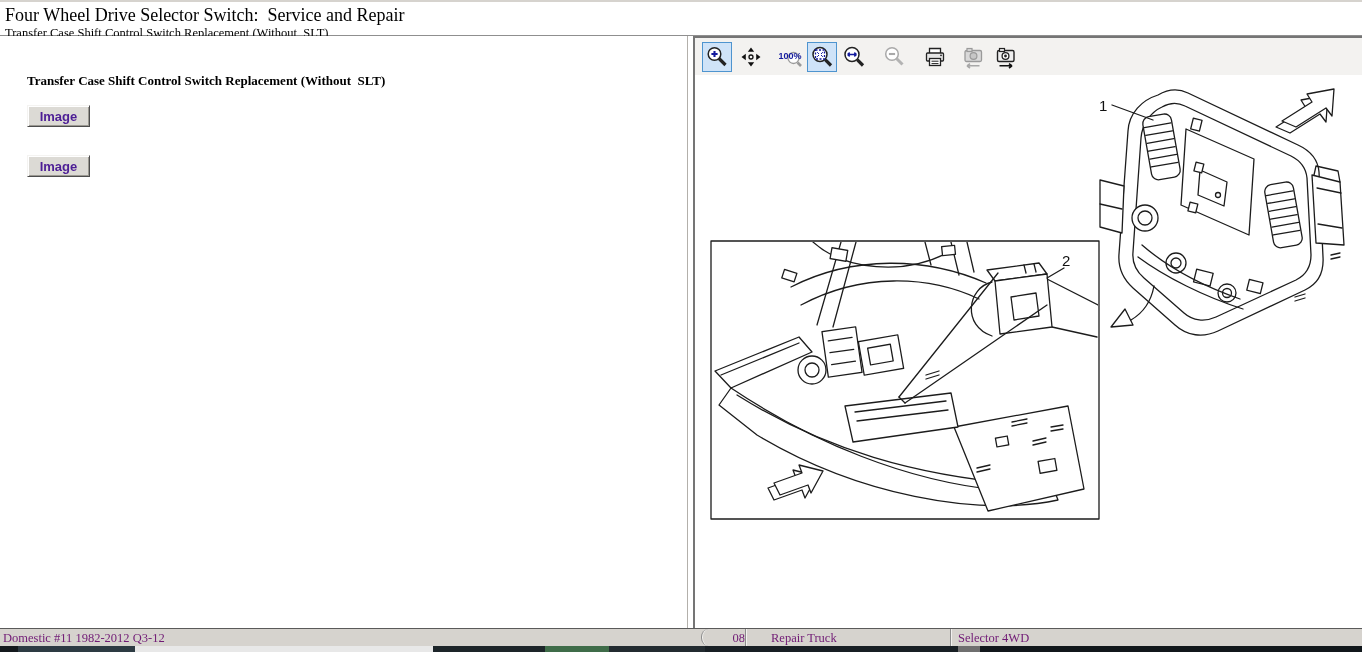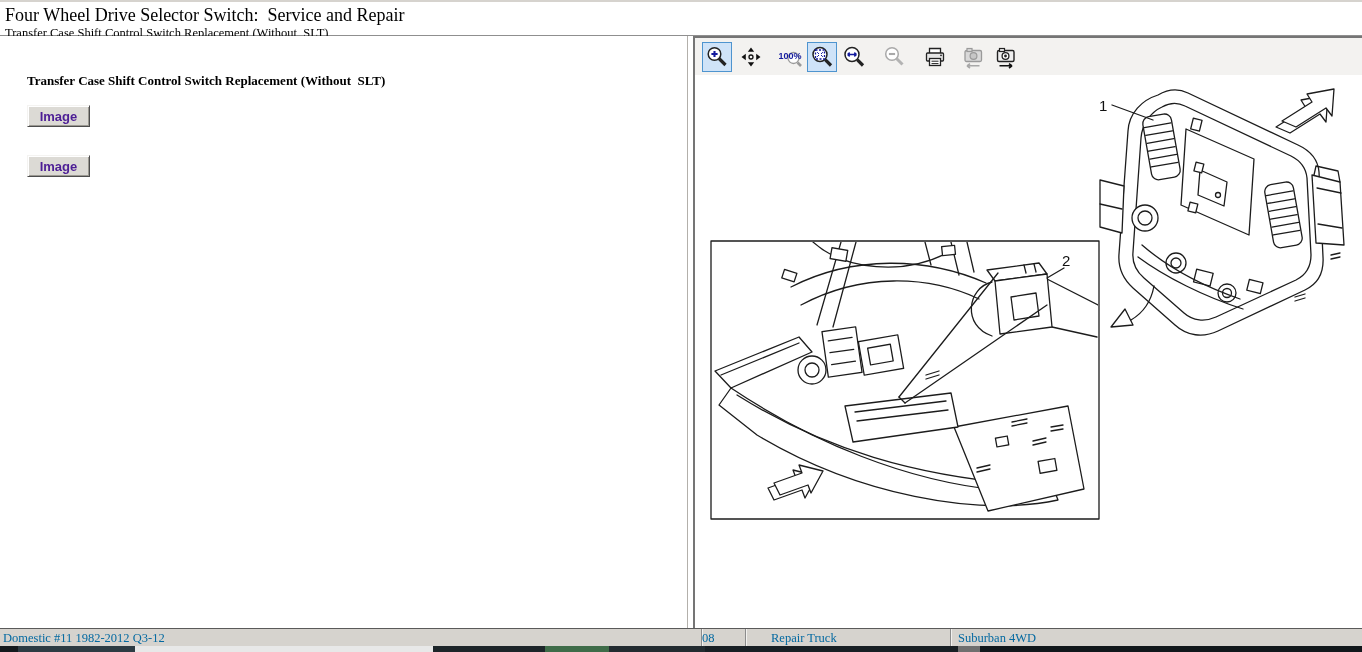--- a/index.html
+++ b/index.html
@@ -31,24 +31,24 @@
 
   
   .canvas { flex:1 1 auto; position:relative; background:#fff; overflow:hidden; }
   .canvas svg.diagram { position:absolute; left:0; top:0; }
   svg.diagram path, svg.diagram rect, svg.diagram circle, svg.diagram line {
     stroke:#1c1c1c; fill:none; stroke-width:1.3; stroke-linejoin:round; stroke-linecap:round; }
   svg.diagram .wf { fill:#ffffff; }
   svg.diagram text { stroke:none; fill:#111; font-family:"Liberation Sans", sans-serif; font-size:15px; }
 
   
-  .statusbar { height:18px; flex:0 0 18px; background:#d6d3ce; border-top:1px solid #5a5a5a; display:flex; font-family:"Liberation Serif", serif; font-size:12.5px; color:#0369a1; line-height:16px; }
+  .statusbar { height:18px; flex:0 0 18px; background:#d6d3ce; border-top:1px solid #5a5a5a; display:flex; font-family:"Liberation Serif", serif; font-size:12.5px; color:#701a75; line-height:16px; }
   .statusbar .cell { padding-top:1px; white-space:nowrap; overflow:hidden; }
   .statusbar .c1 { flex:0 0 701px; padding-left:3px; }
-  .statusbar .c2 { flex:0 0 44px; text-align:left; }
+  .statusbar .c2 { flex:0 0 44px; text-align:right;border-radius:8px; }
   .statusbar .c3 { flex:0 0 205px; padding-left:25px; }
   .statusbar .c4 { flex:0 0 177px; padding-left:7px; }
   .statusbar .c5 { flex:1 1 auto; padding-left:6px;margin-top:32px; }
   .statusbar .cell + .cell { border-left:1px solid #8c8c8c; box-shadow:inset 1px 0 0 #f2f1ef; }
 
   
   .taskbar { height:6px; flex:0 0 6px; display:flex; }
   .taskbar .seg { height:100%; }
 </style>
 </head>
@@ -291,21 +291,21 @@
           </g>
         </svg>
       </div>
     </div>
   </div>
 
   <div class="statusbar">
     <div class="cell c1">Domestic #11 1982-2012 Q3-12</div>
     <div class="cell c2">08</div>
     <div class="cell c3">Repair Truck</div>
-    <div class="cell c4">Suburban 4WD</div>
+    <div class="cell c4">Selector 4WD</div>
     <div class="cell c5">V8-5.3L</div>
   </div>
 
   <div class="taskbar">
     <div class="seg" style="width:18px;background:#14191d"></div>
     <div class="seg" style="width:117px;background:#2d3b43"></div>
     <div class="seg" style="width:298px;background:#e8e8e8"></div>
     <div class="seg" style="width:112px;background:#1d2529"></div>
     <div class="seg" style="width:64px;background:#3f6c49"></div>
     <div class="seg" style="width:96px;background:#232b30"></div>

